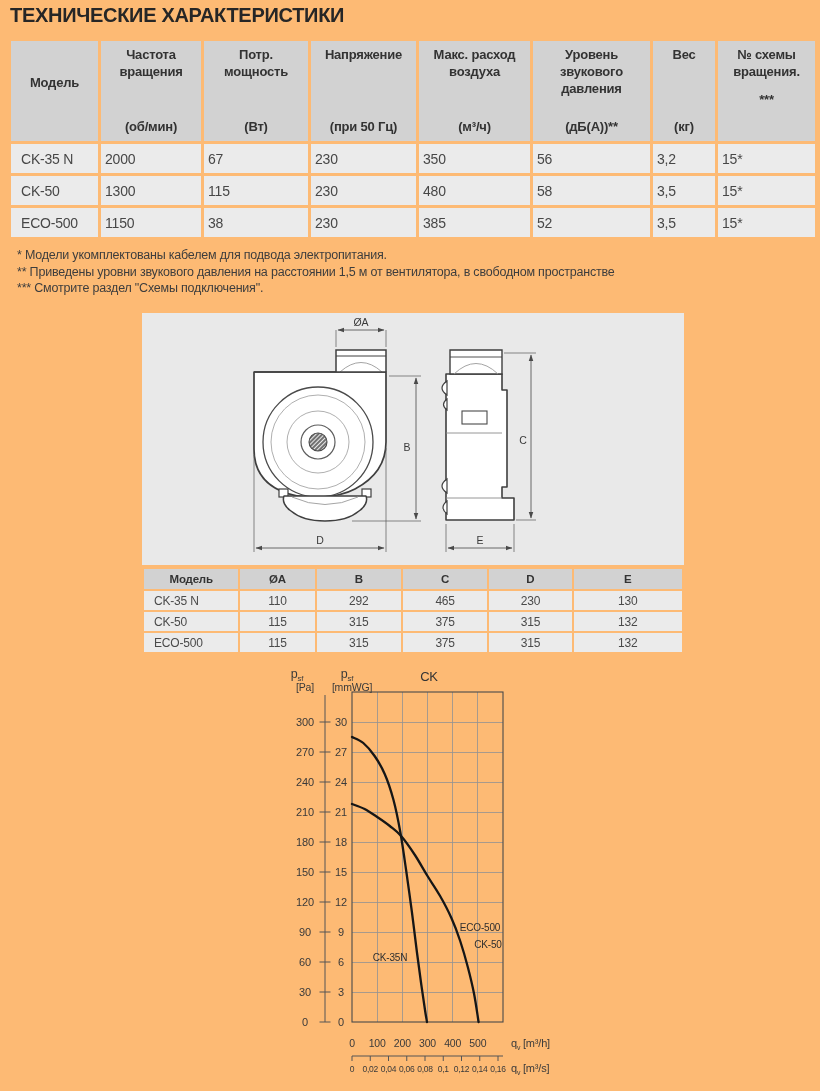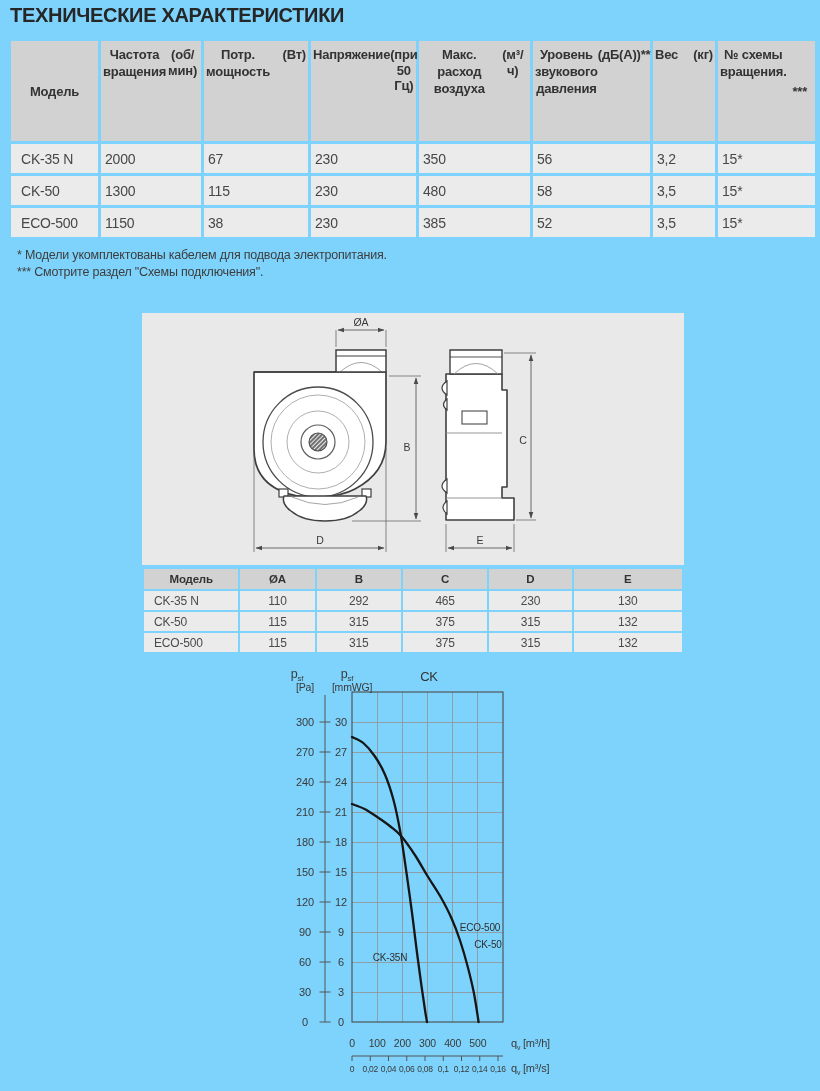--- a/index.html
+++ b/index.html
@@ -1,27 +1,27 @@
 <!DOCTYPE html>
 <html><head>
 <meta charset="utf-8">
 <style>
   html,body{margin:0;padding:0;background:#fff;}
-  .page{position:relative;width:820px;height:1091px;background:#7dd3fc;
+  .page{position:relative;width:820px;height:1091px;background:#fdba74;
         font-family:"Liberation Sans",sans-serif;color:#3c3c3c;overflow:hidden;
         letter-spacing:-0.2px;}
   .page-title{position:absolute;left:10px;top:4px;font-size:20px;font-weight:bold;
         color:#262626;letter-spacing:-0.3px;}
   
   table{border-collapse:separate;}
   #spec-table{position:absolute;left:8px;top:38px;width:804px;table-layout:fixed;
         border-spacing:3px;}
   #spec-table th{background:#d2d2d2;font-weight:bold;font-size:13px;color:#333;
         vertical-align:top;padding:6px 2px 5px 2px;height:89px;}
-  .th-wrap{display:flex;flex-direction:row;height:100%;}
+  .th-wrap{display:flex;flex-direction:column;height:100%;}
   .th-top{white-space:pre-line;line-height:1.3;}
   .th-mid{flex:1;display:flex;align-items:center;justify-content:center;line-height:1.2;}
   .th-bottom{min-height:17px;line-height:1.2;}
   #spec-table td{background:#ebebeb;font-size:14px;color:#474747;
         height:29px;padding:0 4px;}
   #spec-table td.model-cell{text-align:left;padding-left:10px;}
   
   .footnotes{position:absolute;left:17px;top:247px;font-size:12.5px;color:#3d3d3d;
         line-height:16.5px;}
   .footnotes div{white-space:nowrap;}
@@ -153,20 +153,21 @@
           <td>385</td>
           <td>52</td>
           <td>3,5</td>
           <td>15*</td>
         </tr>
       </tbody>
   </table>
 
   <div class="footnotes">
       <div>* Модели укомплектованы кабелем для подвода электропитания.</div>
+      <div>** Приведены уровни звукового давления на расстоянии 1,5 м от вентилятора, в свободном пространстве</div>
       <div>*** Смотрите раздел "Схемы подключения".</div>
     </div>
 
   <div class="drawing-panel">
     <svg width="542" height="252" viewBox="142 313 542 252" xmlns="http://www.w3.org/2000/svg">
       <defs>
         <marker id="arr" viewBox="0 0 10 10" refX="9" refY="5" markerWidth="8" markerHeight="8" orient="auto-start-reverse">
           <path d="M0,1.6 L9.6,5 L0,8.4 Z" fill="#4a4a4a"></path>
         </marker>
         <pattern id="hatch" width="3" height="3" patternUnits="userSpaceOnUse" patternTransform="rotate(45)">

